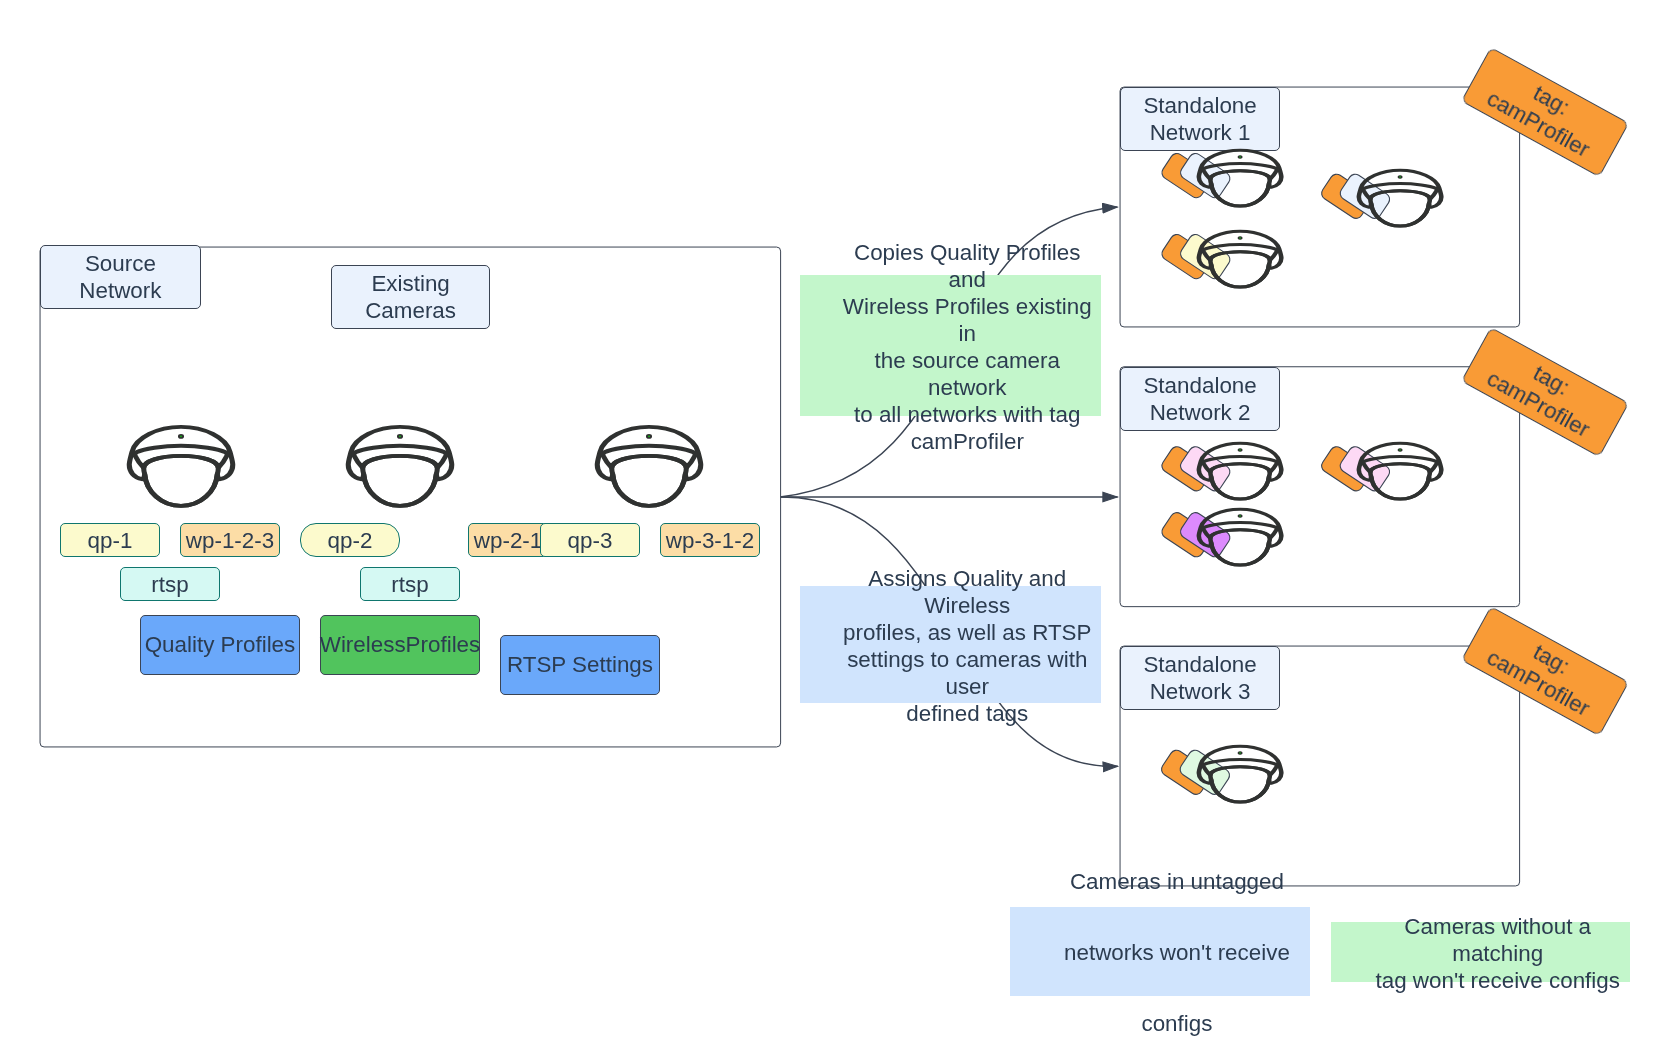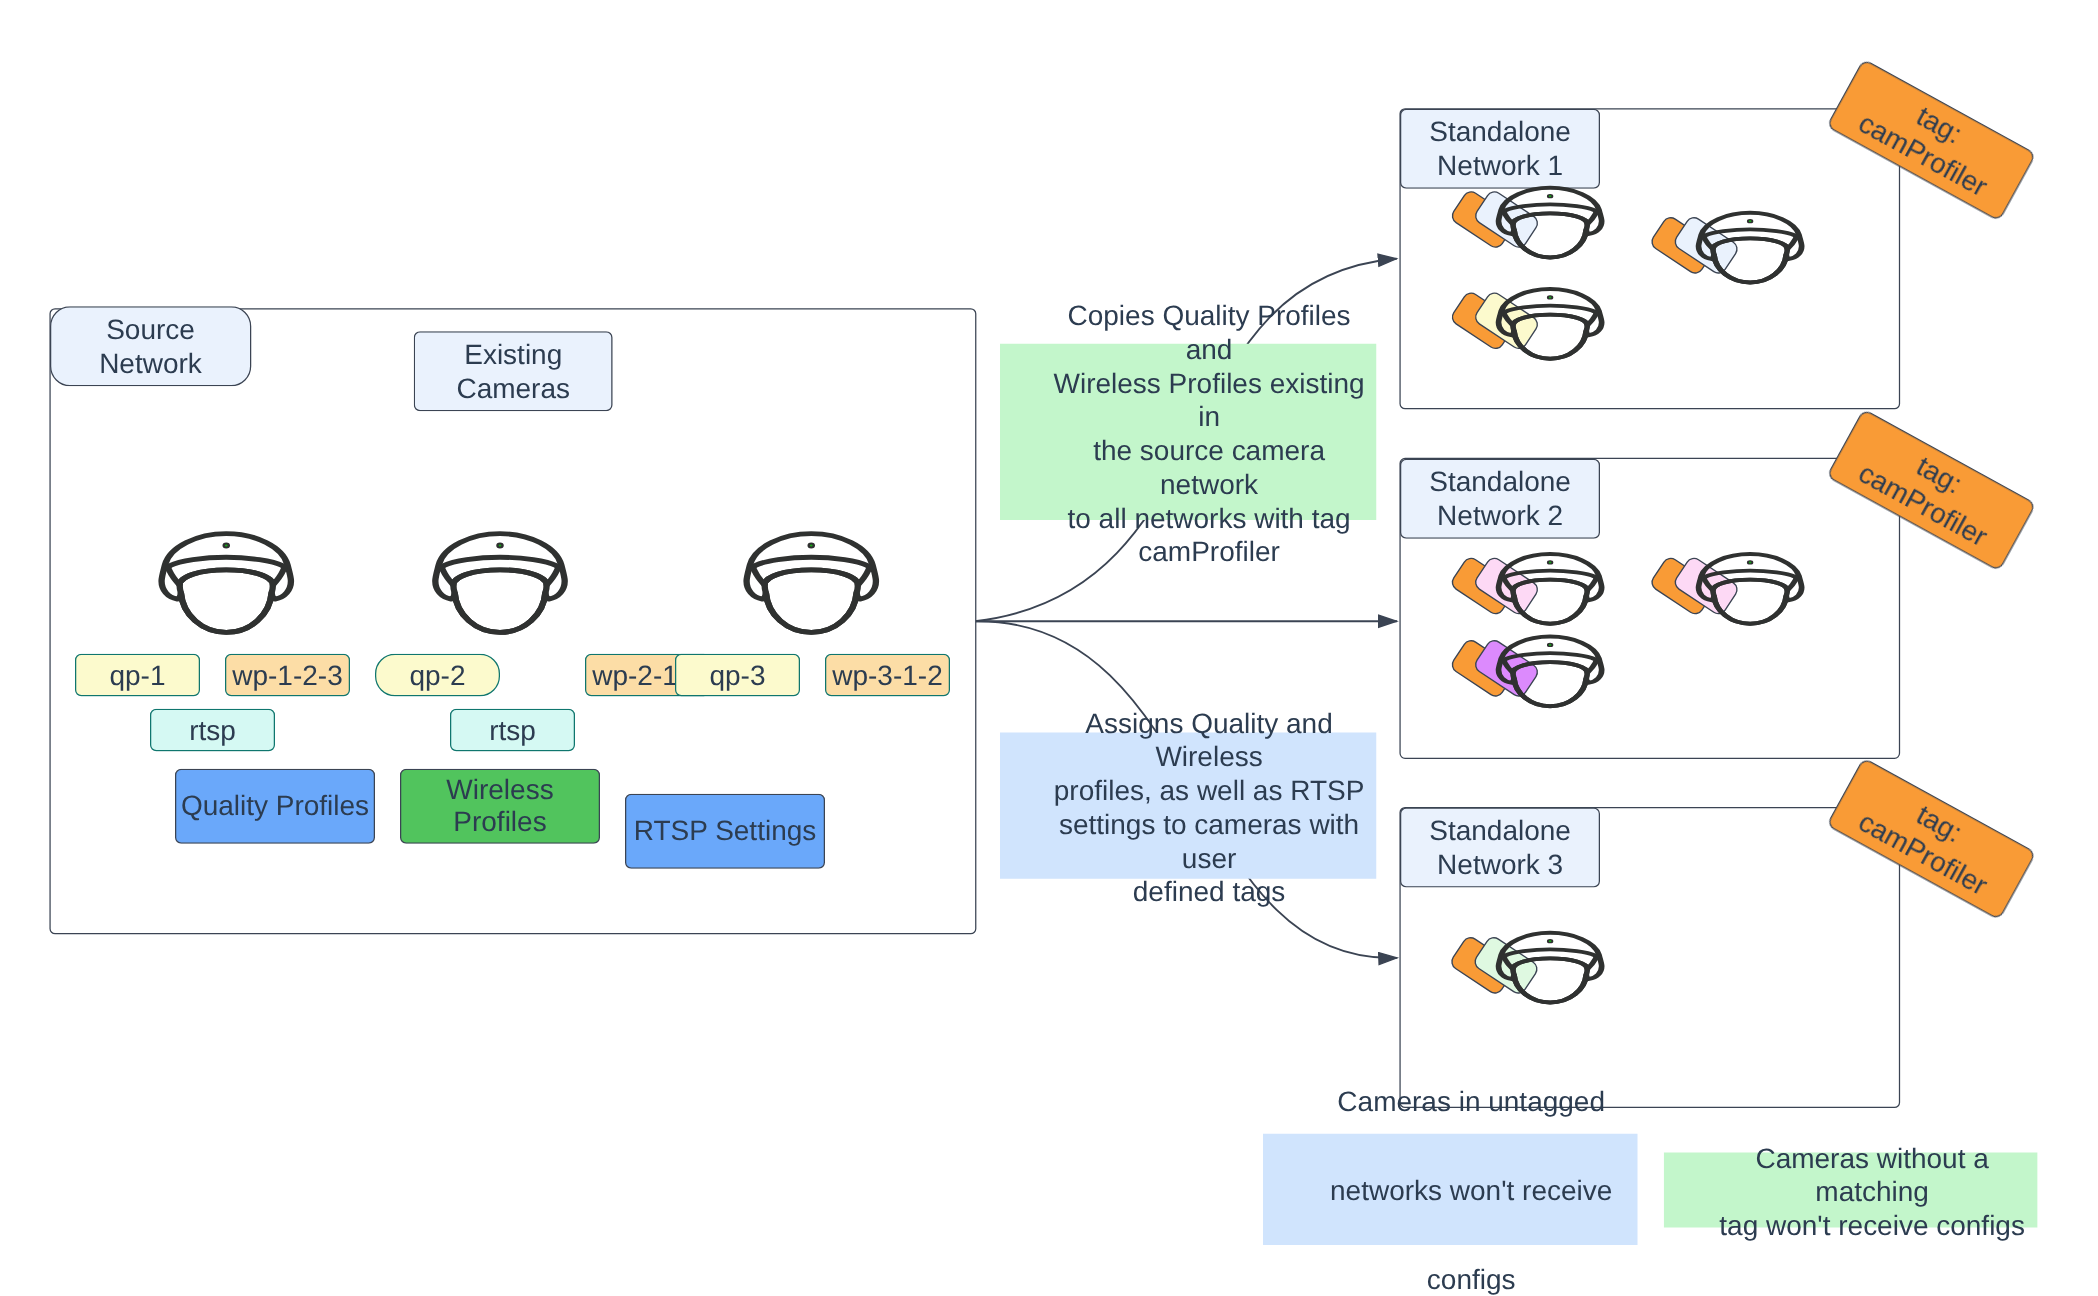--- a/index.html
+++ b/index.html
@@ -40,21 +40,21 @@
 <path d="M 780 497 L 1117.6 497" marker-end="url(#ah)"></path>
 <path d="M 780 497 C 963.3 494.4 949.8 772.7 1117.8 766.3" marker-end="url(#ah)"></path>
 </g>
     </svg>
 <svg class="boxlayer" style="position:absolute;left:0;top:0;width:1678px;height:1037px;">
       <rect x="40.05" y="247.05" width="740.55" height="499.9" rx="4" ry="4" fill="#ffffff" stroke="#3b4453" stroke-width="1"></rect>
       <rect x="1120.05" y="87.05" width="399.55" height="239.9" rx="4" ry="4" fill="#ffffff" stroke="#3b4453" stroke-width="1"></rect>
       <rect x="1120.05" y="366.75" width="399.55" height="239.9" rx="4" ry="4" fill="#ffffff" stroke="#3b4453" stroke-width="1"></rect>
       <rect x="1120.05" y="646.05" width="399.55" height="239.9" rx="4" ry="4" fill="#ffffff" stroke="#3b4453" stroke-width="1"></rect>
     </svg>
-<div class="lbl" style="left:40.3px;top:244.9px;width:160.8px;height:63.6px;flex-direction:column;border-radius:16px;">
+<div class="lbl" style="left:40.3px;top:244.9px;width:160.8px;height:63.6px;flex-direction:column;">
       <span>Source</span>
       <span>Network</span>
     </div>
 <div class="lbl" style="left:330.8px;top:264.9px;width:159.2px;height:63.6px;flex-direction:column;">
       <span>Existing</span>
       <span>Cameras</span>
     </div>
 <div class="camwrap" style="position:absolute;left:125.68px;top:423.90px;">
       <svg class="cam" width="110.03" height="84.81" viewBox="-3.67 -3.67 107.35 107.35" preserveAspectRatio="none">
         <g fill="none" stroke="#2f3130" stroke-width="4.95" stroke-linejoin="round" stroke-linecap="round">
@@ -89,21 +89,21 @@
 <div class="pill" style="left:180px;top:523px;width:100px;height:34px;background:#fcdda6;">wp-1-2-3</div>
 <div class="pill" style="left:300px;top:523px;width:100px;height:34px;background:#fcfacd;border-radius:16px;">qp-2</div>
 <div class="pill" style="left:420px;top:523px;width:100px;height:34px;background:#fcdda6;margin-left:48px;">wp-2-1-3</div>
 <div class="pill" style="left:540px;top:523px;width:100px;height:34px;background:#fcfacd;">qp-3</div>
 <div class="pill" style="left:660px;top:523px;width:100px;height:34px;background:#fcdda6;">wp-3-1-2</div>
 <div class="pill" style="left:120px;top:567px;width:100px;height:34px;background:#d5f9f3;">rtsp</div>
 <div class="pill" style="left:360px;top:567px;width:100px;height:34px;background:#d5f9f3;">rtsp</div>
 <div class="btn" style="left:140.0px;top:615.4px;width:160.0px;height:59.7px;background:#6aa8fa;flex-direction:column;">
       <span>Quality Profiles</span>
     </div>
-<div class="btn" style="left:320.0px;top:615.4px;width:160.0px;height:59.7px;background:#51c45d;flex-direction:column;">
+<div class="btn" style="left:320.0px;top:615.4px;width:160.0px;height:59.7px;background:#51c45d;flex-direction:row;">
       <span>Wireless</span>
       <span>Profiles</span>
     </div>
 <div class="btn" style="left:500.0px;top:615.4px;width:160.0px;height:59.7px;background:#6aa8fa;flex-direction:column;margin-top:20px;">
       <span>RTSP Settings</span>
     </div>
 <div class="note" style="left:799.5px;top:275.3px;width:300.5px;height:141.1px;background:#c3f6cb;flex-direction:column;">
       <span>Copies Quality Profiles and</span>
       <span>Wireless Profiles existing in</span>
       <span>the source camera network</span>

